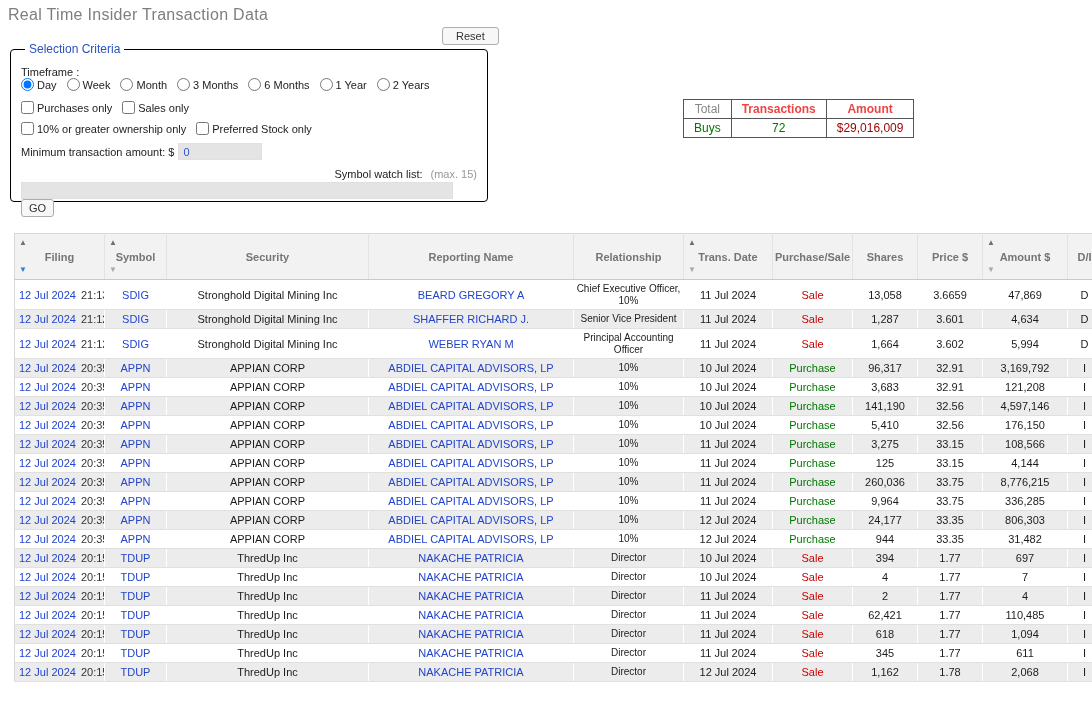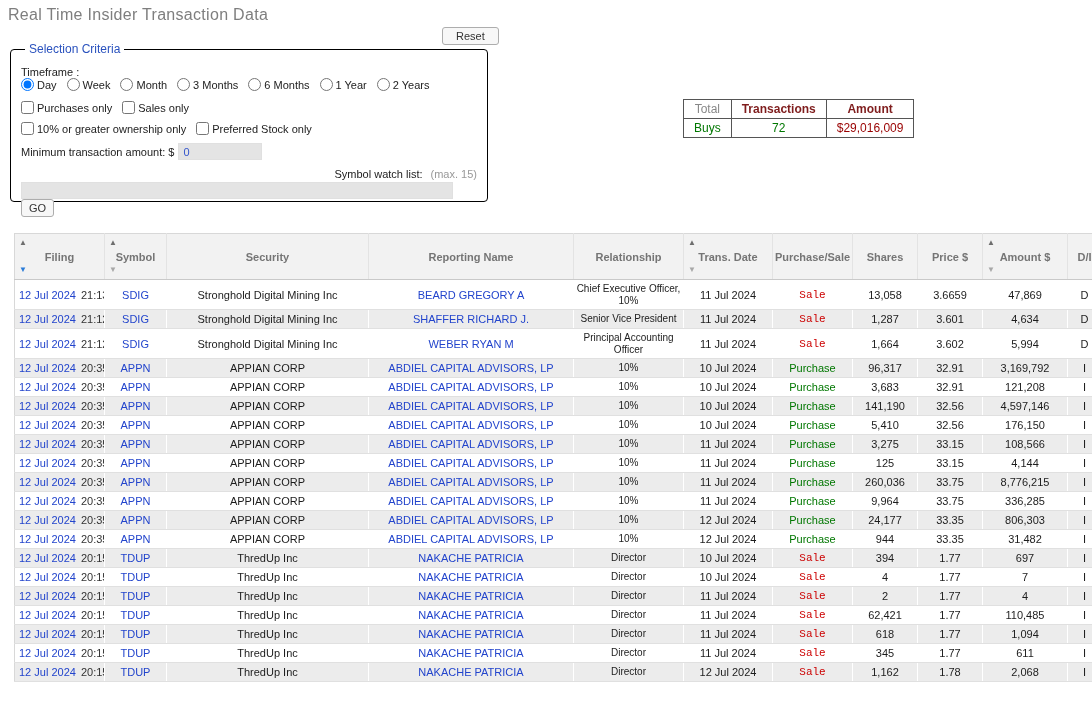--- a/index.html
+++ b/index.html
@@ -20,42 +20,42 @@
   .opt { display:inline-flex; align-items:center; margin-right:10px; cursor:pointer; }
   .opt input { margin:0 3px 0 0; }
   .hint { color:#999; margin-left:4px; }
   .flat-input { background:#e4e4e4; border:1px solid #e0e0e0; font-size:11px; color:#3355cc; padding:2px 4px; height:17px; }
   .min-input { width:84px; }
   .watch-input { width:432px; color:#333; margin-right:6px; }
   .go-btn { font-size:11px; padding:2px 7px; border:1px solid #adadad; border-radius:3px; background:#f7f7f7; color:#333; cursor:pointer; }
 
   table.totals { position:absolute; left:683px; top:99px; border-collapse:collapse; font-size:12px; }
   table.totals th, table.totals td { border:1px solid #555; padding:2px 10px; text-align:center; white-space:nowrap; }
-  table.totals th { font-weight:bold; color:#7f1d1d; background:#fff; }
+  table.totals th { font-weight:bold; color:#ef4444; background:#fff; }
   table.totals th.corner { color:#888; font-weight:normal; }
   table.totals tr.buy .t-label, table.totals tr.buy .t-count { color:#007700; }
   table.totals tr.sell .t-label, table.totals tr.sell .t-count { color:#cc3300; }
   table.totals .t-amount { color:#990000; }
 
   .grid-wrap { position:absolute; left:14px; top:233px; width:1078px; overflow:hidden; }
   table.grid { border-collapse:collapse; table-layout:fixed; width:1087px; font-size:11px; border:1px solid #d8d8d8; }
   table.grid thead th { background:#f2f2f2; height:46px; color:#757575; font-weight:bold; font-size:11px;
     position:relative; border-bottom:1px solid #c9c9c9; border-right:1px solid #e3e3e3; text-align:center; vertical-align:middle; cursor:pointer; }
   .sort { position:absolute; left:4px; top:5px; bottom:5px; display:flex; flex-direction:column; justify-content:space-between; }
   .arr { font-size:8px; line-height:8px; color:#8a8a8a; cursor:pointer; }
   .arr.up { color:#6e6e6e; }
   .arr.dn { color:#a8a8a8; }
   .arr.active { color:var(--active-sort, #2b7cd8); }
   table.grid tbody td { padding:3px 2px; text-align:center; border-bottom:1px solid #e0e0e0; border-right:1px solid #fff; color:#1c1c1c; overflow:hidden; white-space:nowrap; }
   table.grid tbody tr:nth-child(even) { background:#ececec; }
   table.grid td.c-rel { font-size:10px; line-height:1.15; white-space:normal; }
   table.grid td.c-filing { text-align:left; padding-left:4px; }
   .ftime { color:#333; margin-left:5px; }
   a { color:var(--link, #2244cc); text-decoration:none; }
-  td.c-type.sale { color:var(--sale, #cc0000);font-family:Liberation Mono, monospace; }
+  td.c-type.sale { color:var(--sale, #cc0000); }
   td.c-type.purchase { color:var(--purchase, #007700); }
 </style>
 </head>
 <body>
 
 <div class="page">
 
   <h1 class="page-title">Real Time Insider Transaction Data</h1>
 
   <button class="reset-btn">Reset</button>

